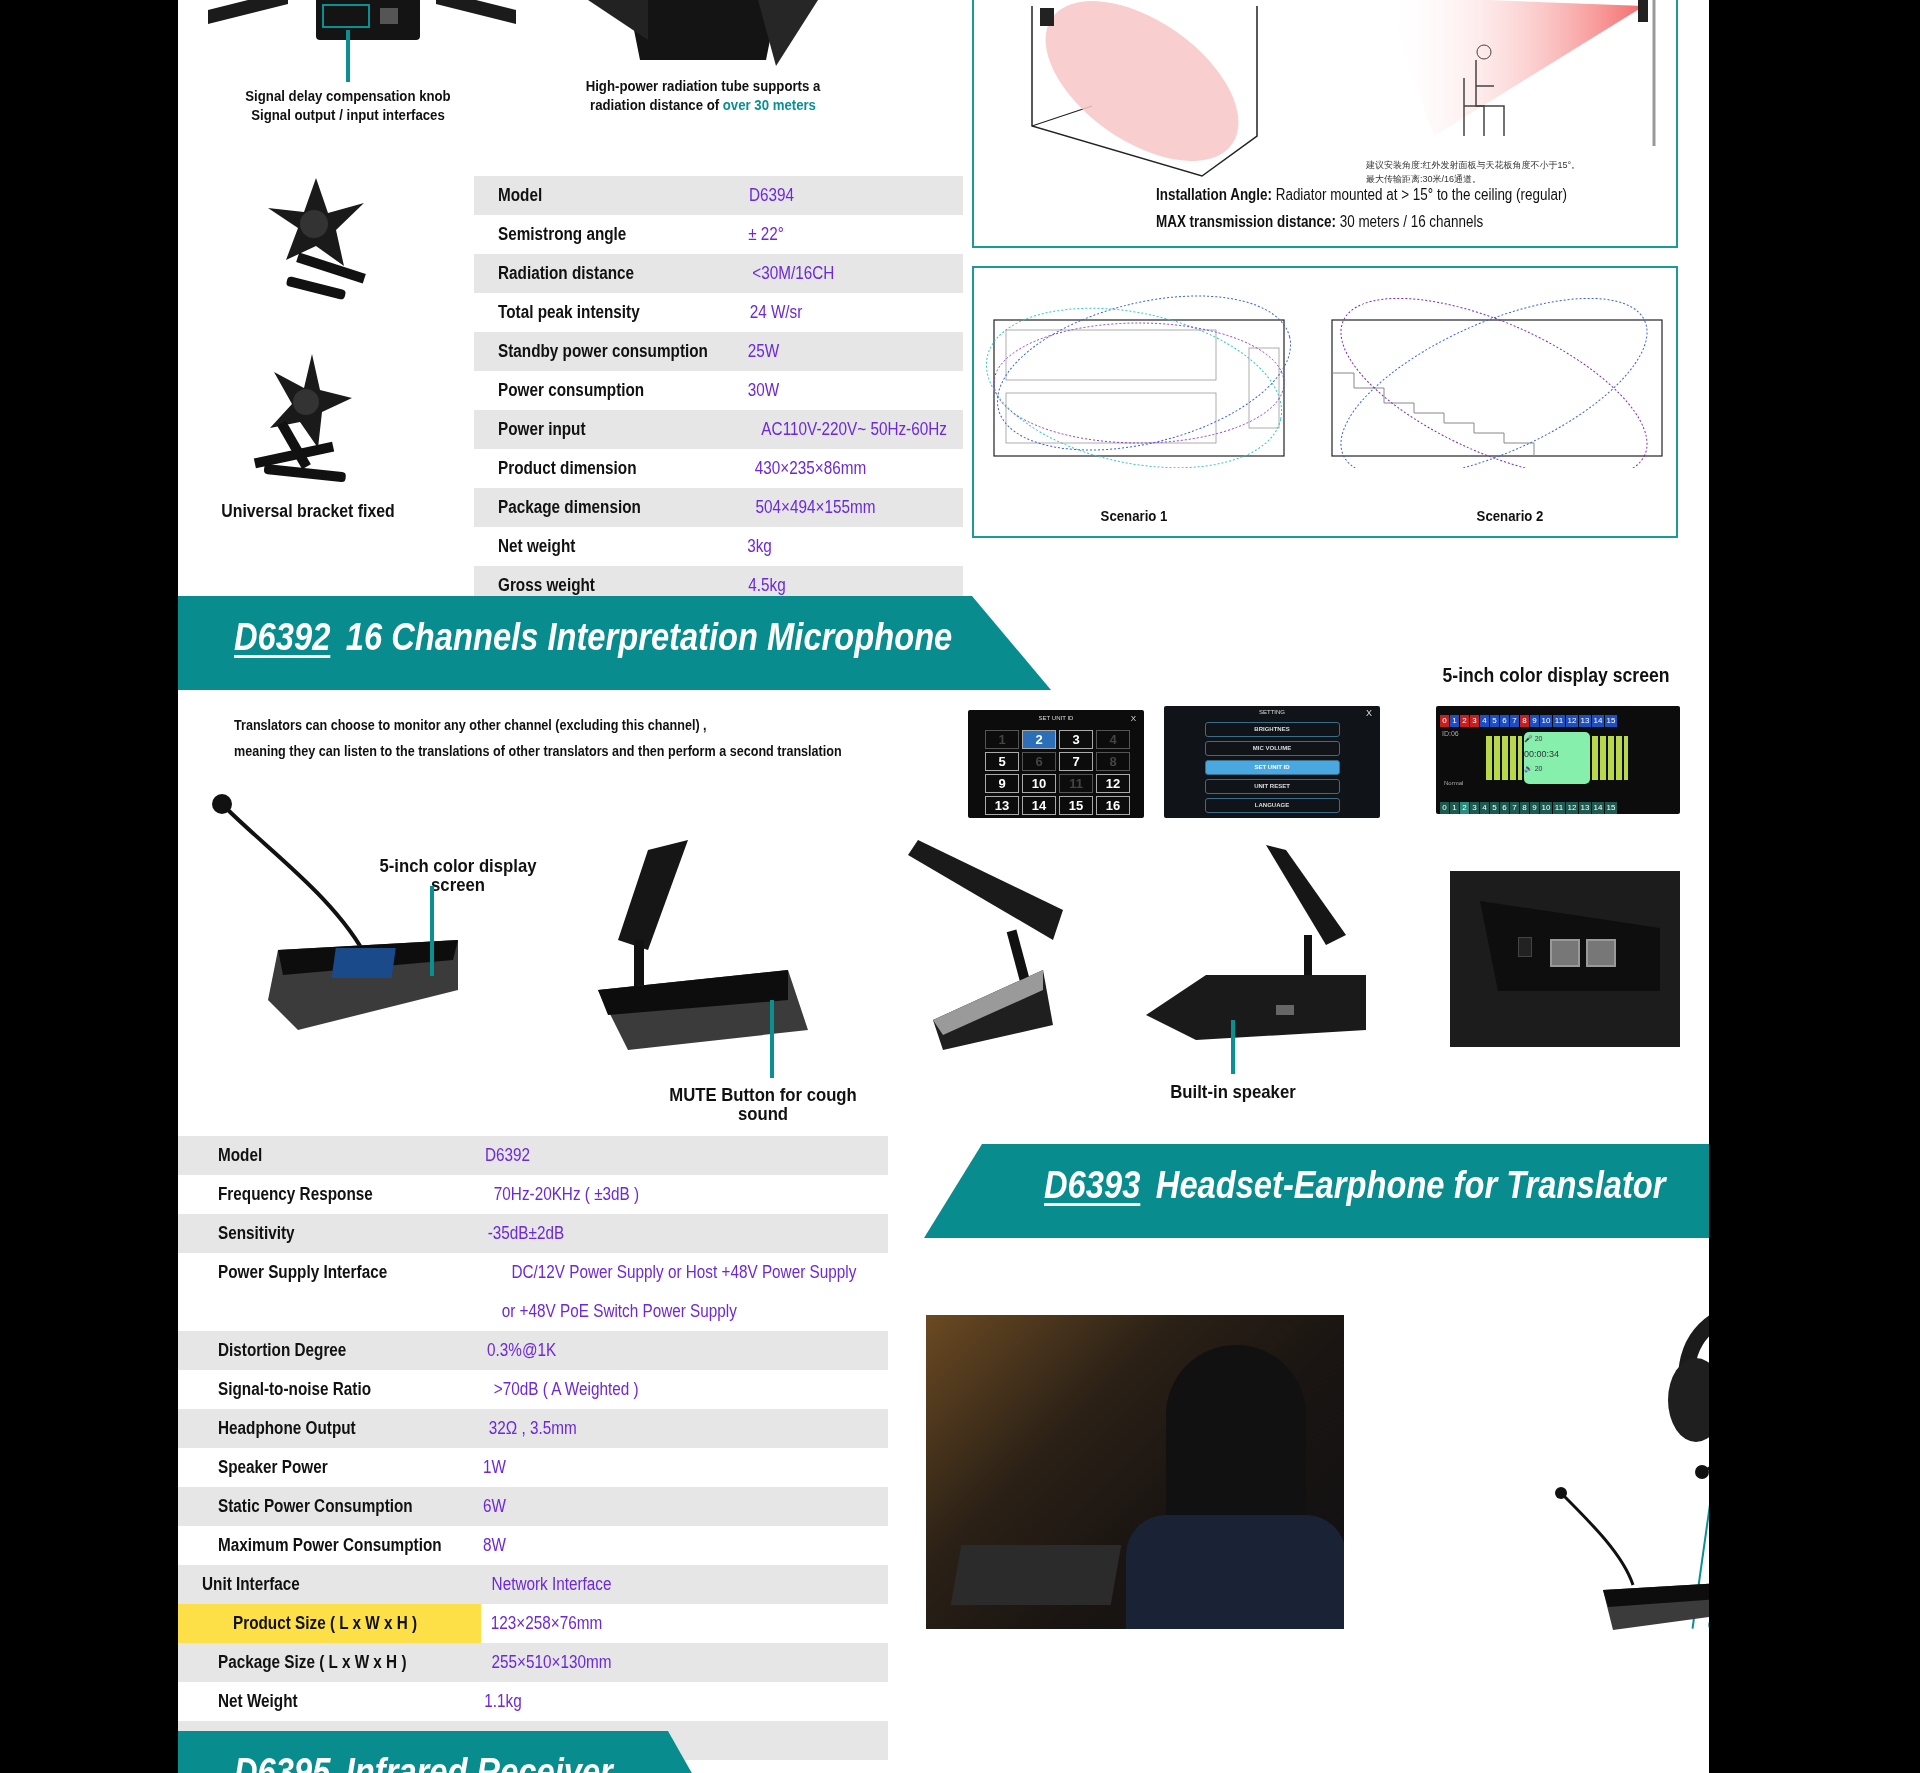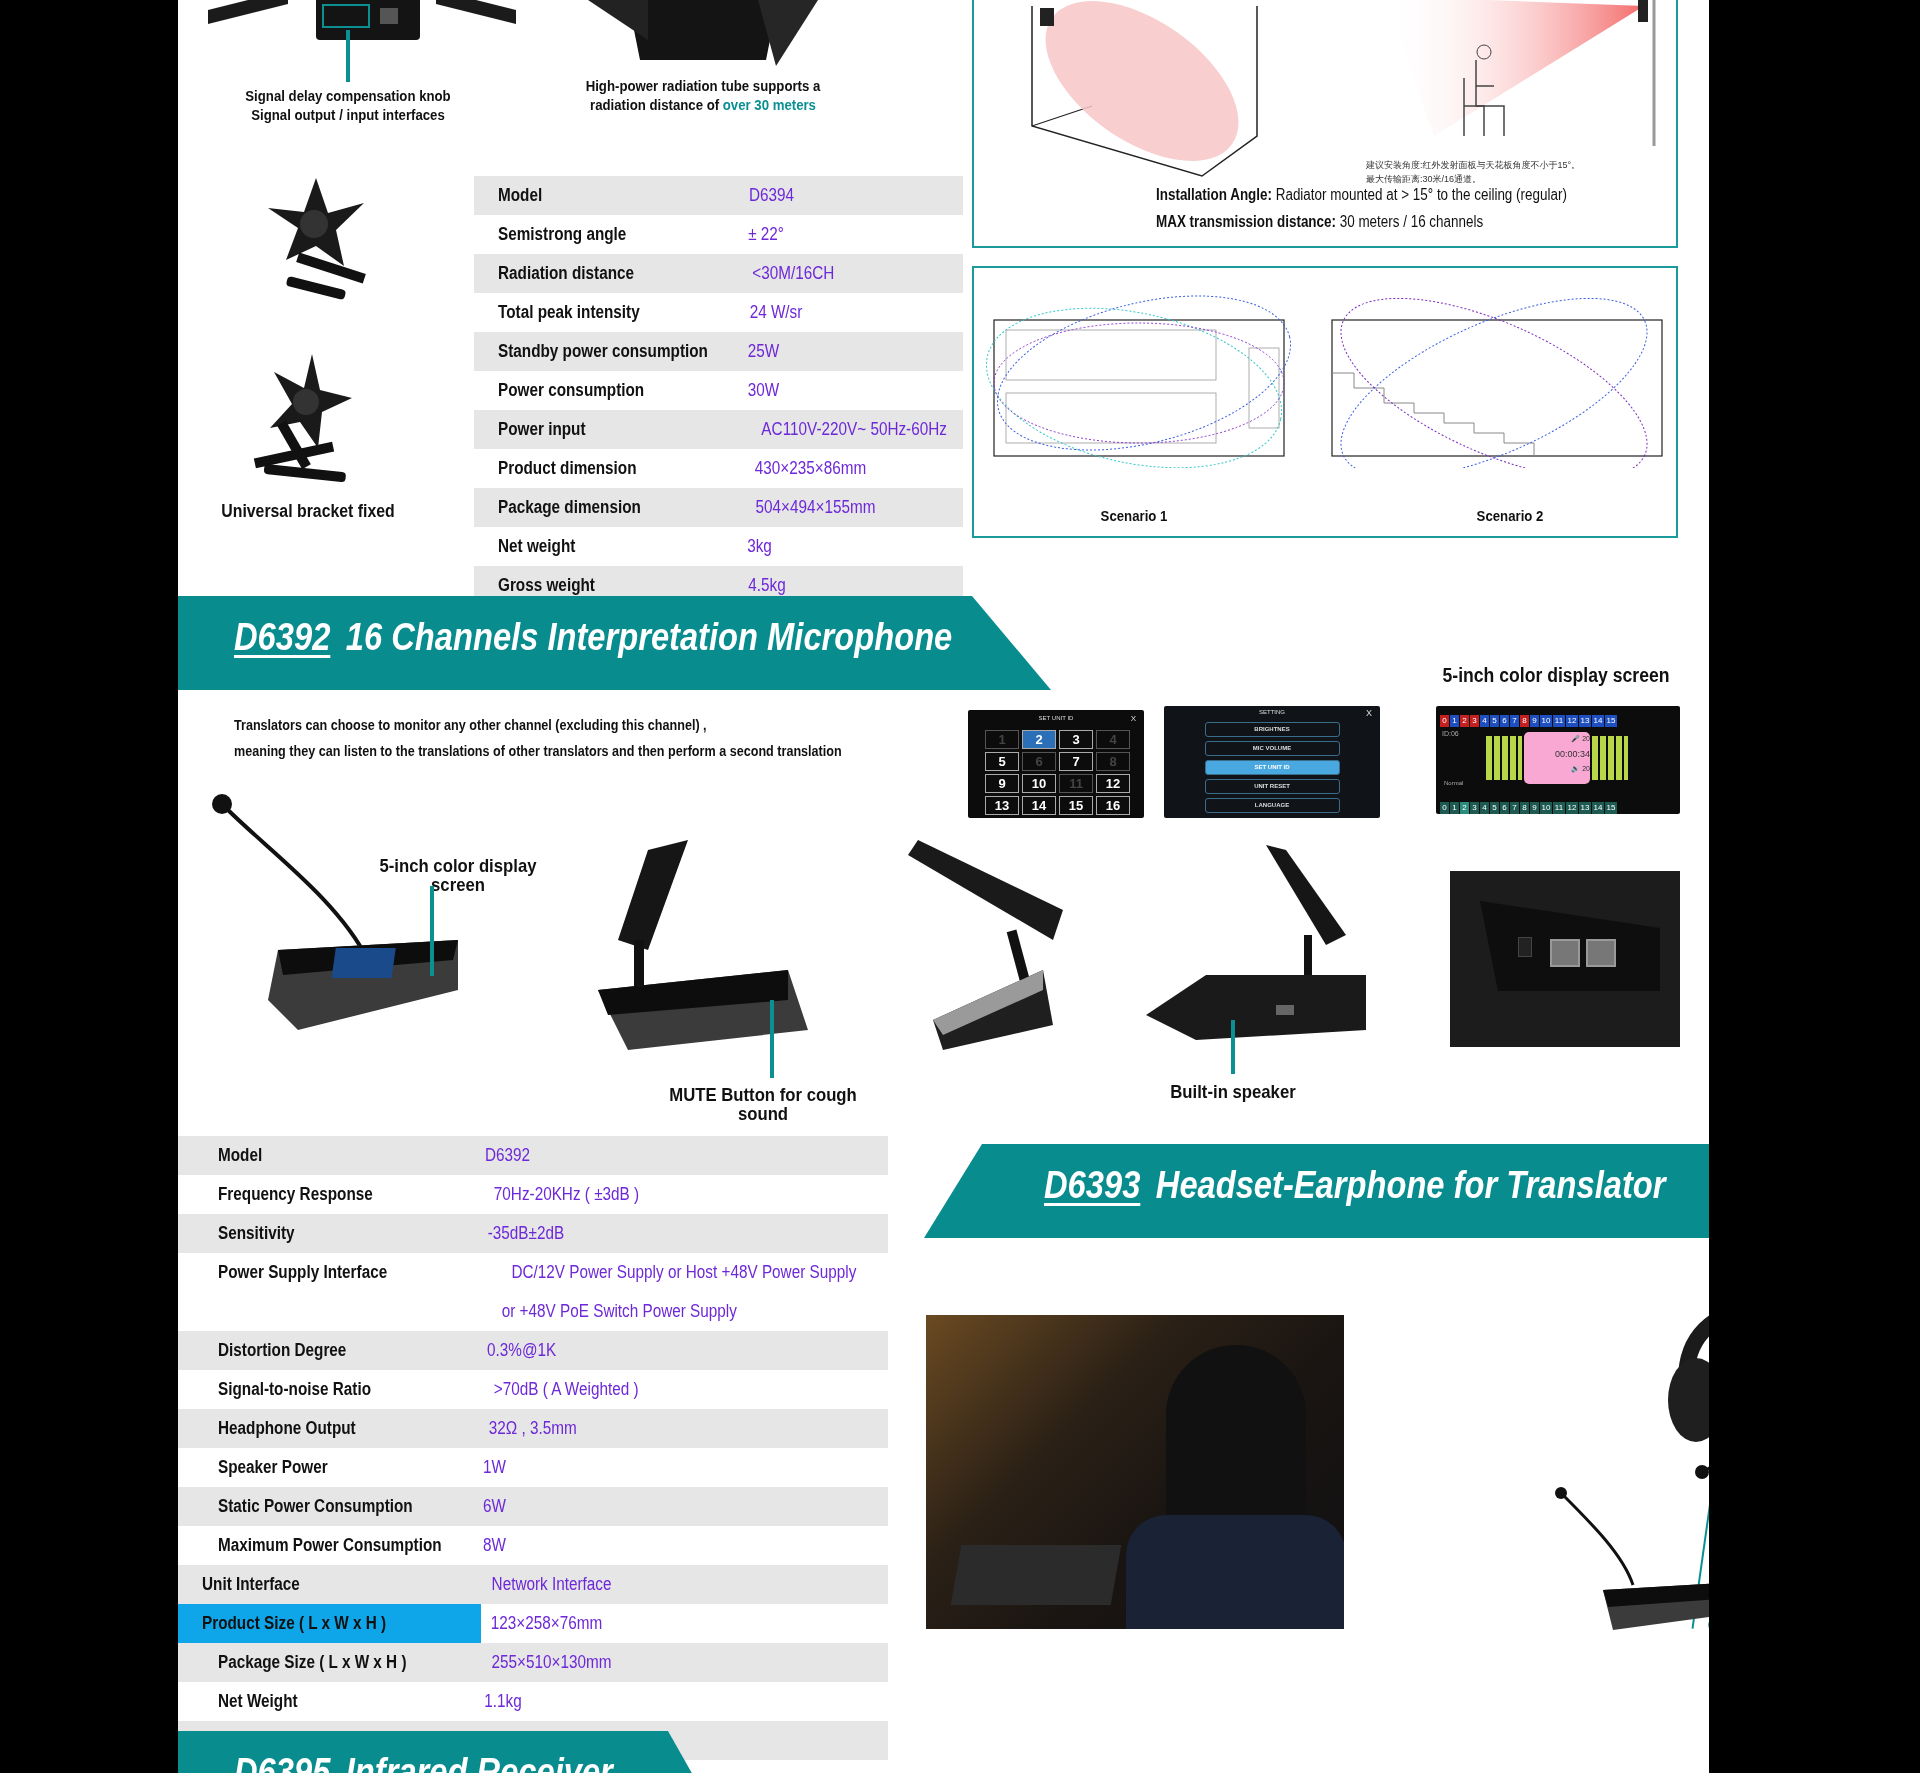--- a/index.html
+++ b/index.html
@@ -231,21 +231,21 @@
       <div class="menu-btn">LANGUAGE</div>
     </div>
   </div>
 
   <div class="scr" style="left:1258px;top:706px;width:244px;height:108px;">
     <div class="abs" style="left:4px;top:3px;white-space:nowrap;">
       <span class="chan" style="background:#c42020;">0</span><span class="chan" style="background:#1e4fc0;">1</span><span class="chan" style="background:#c42020;">2</span><span class="chan" style="background:#c42020;">3</span><span class="chan" style="background:#1e4fc0;">4</span><span class="chan" style="background:#1e4fc0;">5</span><span class="chan" style="background:#1e4fc0;">6</span><span class="chan" style="background:#1e4fc0;">7</span><span class="chan" style="background:#c42020;">8</span><span class="chan" style="background:#1e4fc0;">9</span><span class="chan" style="background:#1e4fc0;width:12px;">10</span><span class="chan" style="background:#1e4fc0;width:12px;">11</span><span class="chan" style="background:#1e4fc0;width:12px;">12</span><span class="chan" style="background:#1e4fc0;width:12px;">13</span><span class="chan" style="background:#1e4fc0;width:12px;">14</span><span class="chan" style="background:#1e4fc0;width:12px;">15</span>
     </div>
     <div class="abs" style="left:6px;top:24px;font-size:7px;color:#aaa;">ID:06</div>
     <div class="abs" style="left:50px;top:30px;width:36px;height:44px;background:repeating-linear-gradient(90deg,#b8d84a 0 6px,transparent 6px 8px);"></div>
-    <div class="abs" style="left:88px;top:26px;width:66px;height:52px;background:#f9a8d4;border-radius:5px;text-align:right;font-size:9px;color:#333;">
+    <div class="abs" style="left:88px;top:26px;width:66px;height:52px;background:#86efac;border-radius:5px;text-align:left;font-size:9px;color:#333;">
       <div style="font-size:7px;margin-top:3px;">🎤 <span>20</span></div>
       <div style="margin-top:6px;">00:00:34</div>
       <div style="font-size:7px;margin-top:6px;">🔊 <span>20</span></div>
     </div>
     <div class="abs" style="left:156px;top:30px;width:36px;height:44px;background:repeating-linear-gradient(90deg,#b8d84a 0 6px,transparent 6px 8px);"></div>
     <div class="abs" style="left:8px;top:74px;font-size:6px;color:#aaa;">Normal</div>
     <div class="abs" style="left:4px;top:90px;white-space:nowrap;">
       <span class="chan" style="background:#1c5a52;">0</span><span class="chan" style="background:#1c5a52;">1</span><span class="chan" style="background:#2a8c7c;">2</span><span class="chan" style="background:#1c5a52;">3</span><span class="chan" style="background:#1c5a52;">4</span><span class="chan" style="background:#1c5a52;">5</span><span class="chan" style="background:#1c5a52;">6</span><span class="chan" style="background:#1c5a52;">7</span><span class="chan" style="background:#1c5a52;">8</span><span class="chan" style="background:#1c5a52;">9</span><span class="chan" style="background:#1c5a52;width:12px;">10</span><span class="chan" style="background:#1c5a52;width:12px;">11</span><span class="chan" style="background:#1c5a52;width:12px;">12</span><span class="chan" style="background:#1c5a52;width:12px;">13</span><span class="chan" style="background:#1c5a52;width:12px;">14</span><span class="chan" style="background:#1c5a52;width:12px;">15</span>
     </div>
   </div>
@@ -344,21 +344,21 @@
         </tr>
       <tr>
           <td class="k" style="padding-left:40px;background:#fff;"><span>Maximum Power Consumption</span></td>
           <td class="v" style="background:#fff;"><span>8W</span></td>
         </tr>
       <tr>
           <td class="k" style="padding-left:24px;background:#e6e6e6;"><span>Unit Interface</span></td>
           <td class="v" style="background:#e6e6e6;"><span>Network Interface</span></td>
         </tr>
       <tr>
-          <td class="k" style="background:#0ea5e9;"><span>Product Size ( L x W x H )</span></td>
+          <td class="k" style="background:#fde047;text-align:center;"><span>Product Size ( L x W x H )</span></td>
           <td class="v" style="background:#fff;"><span>123×258×76mm</span></td>
         </tr>
       <tr>
           <td class="k" style="padding-left:40px;background:#e6e6e6;"><span>Package Size ( L x W x H )</span></td>
           <td class="v" style="background:#e6e6e6;"><span>255×510×130mm</span></td>
         </tr>
       <tr>
           <td class="k" style="padding-left:40px;background:#fff;"><span>Net Weight</span></td>
           <td class="v" style="background:#fff;"><span>1.1kg</span></td>
         </tr>

